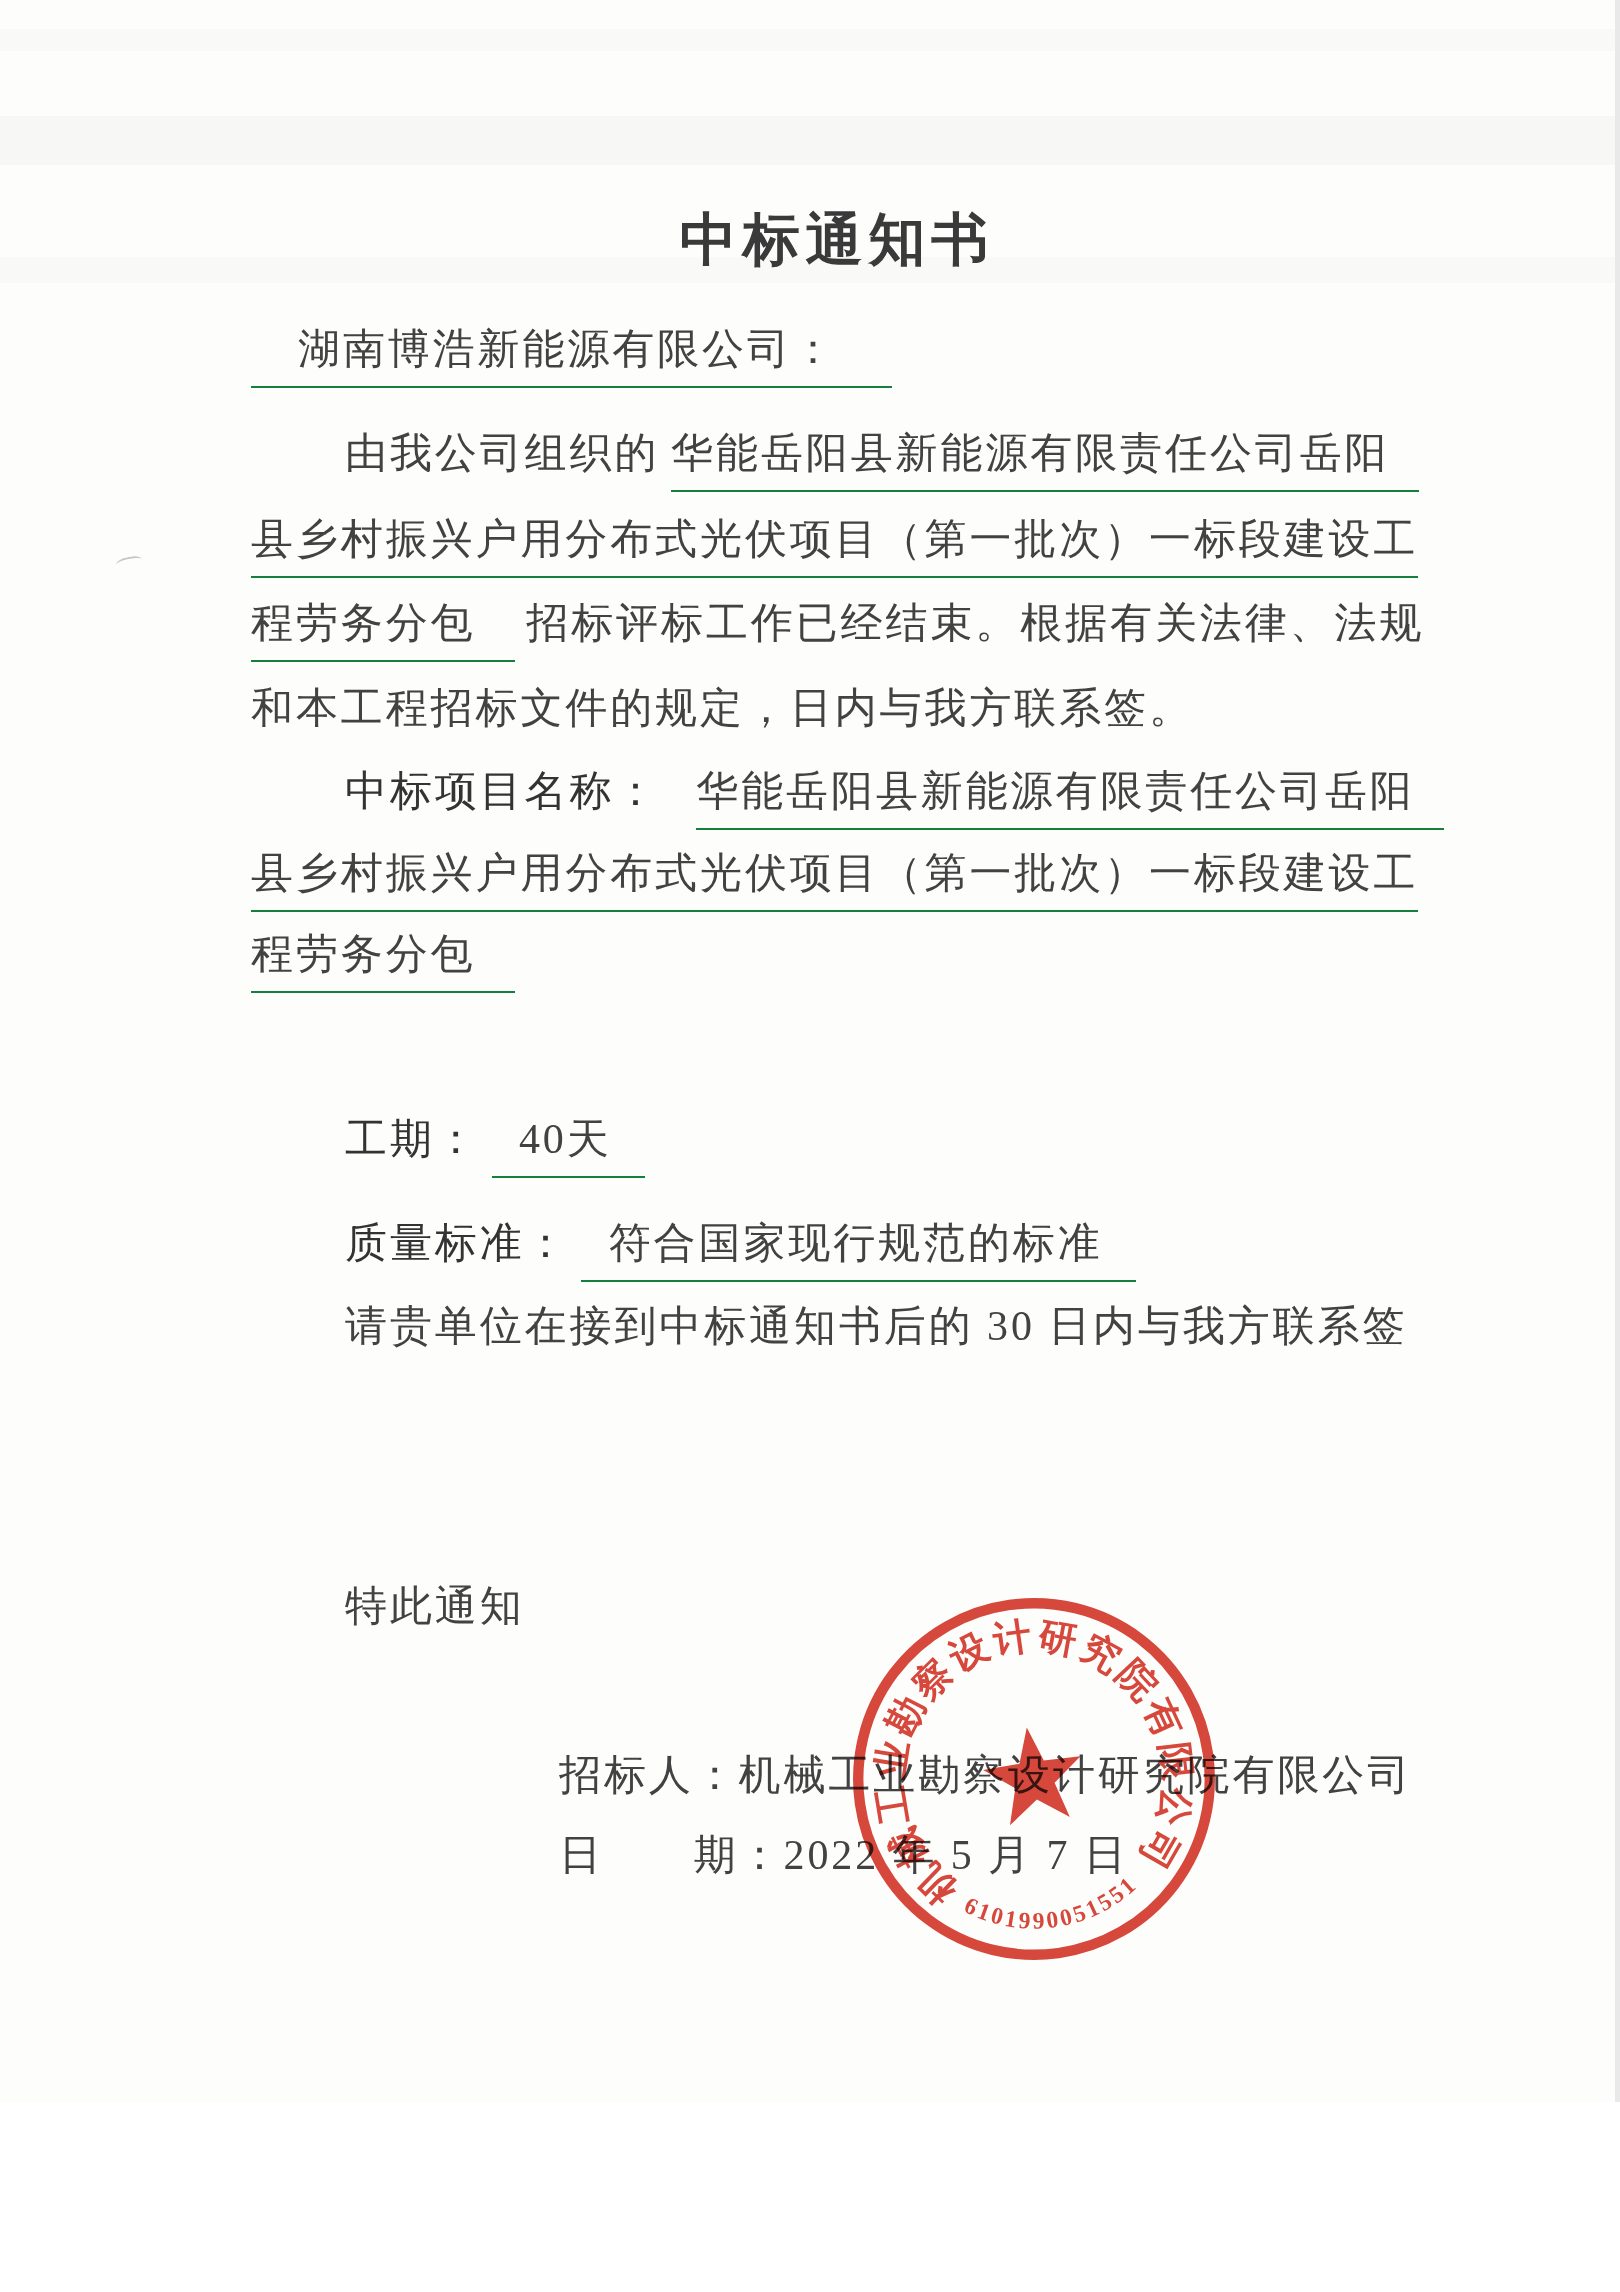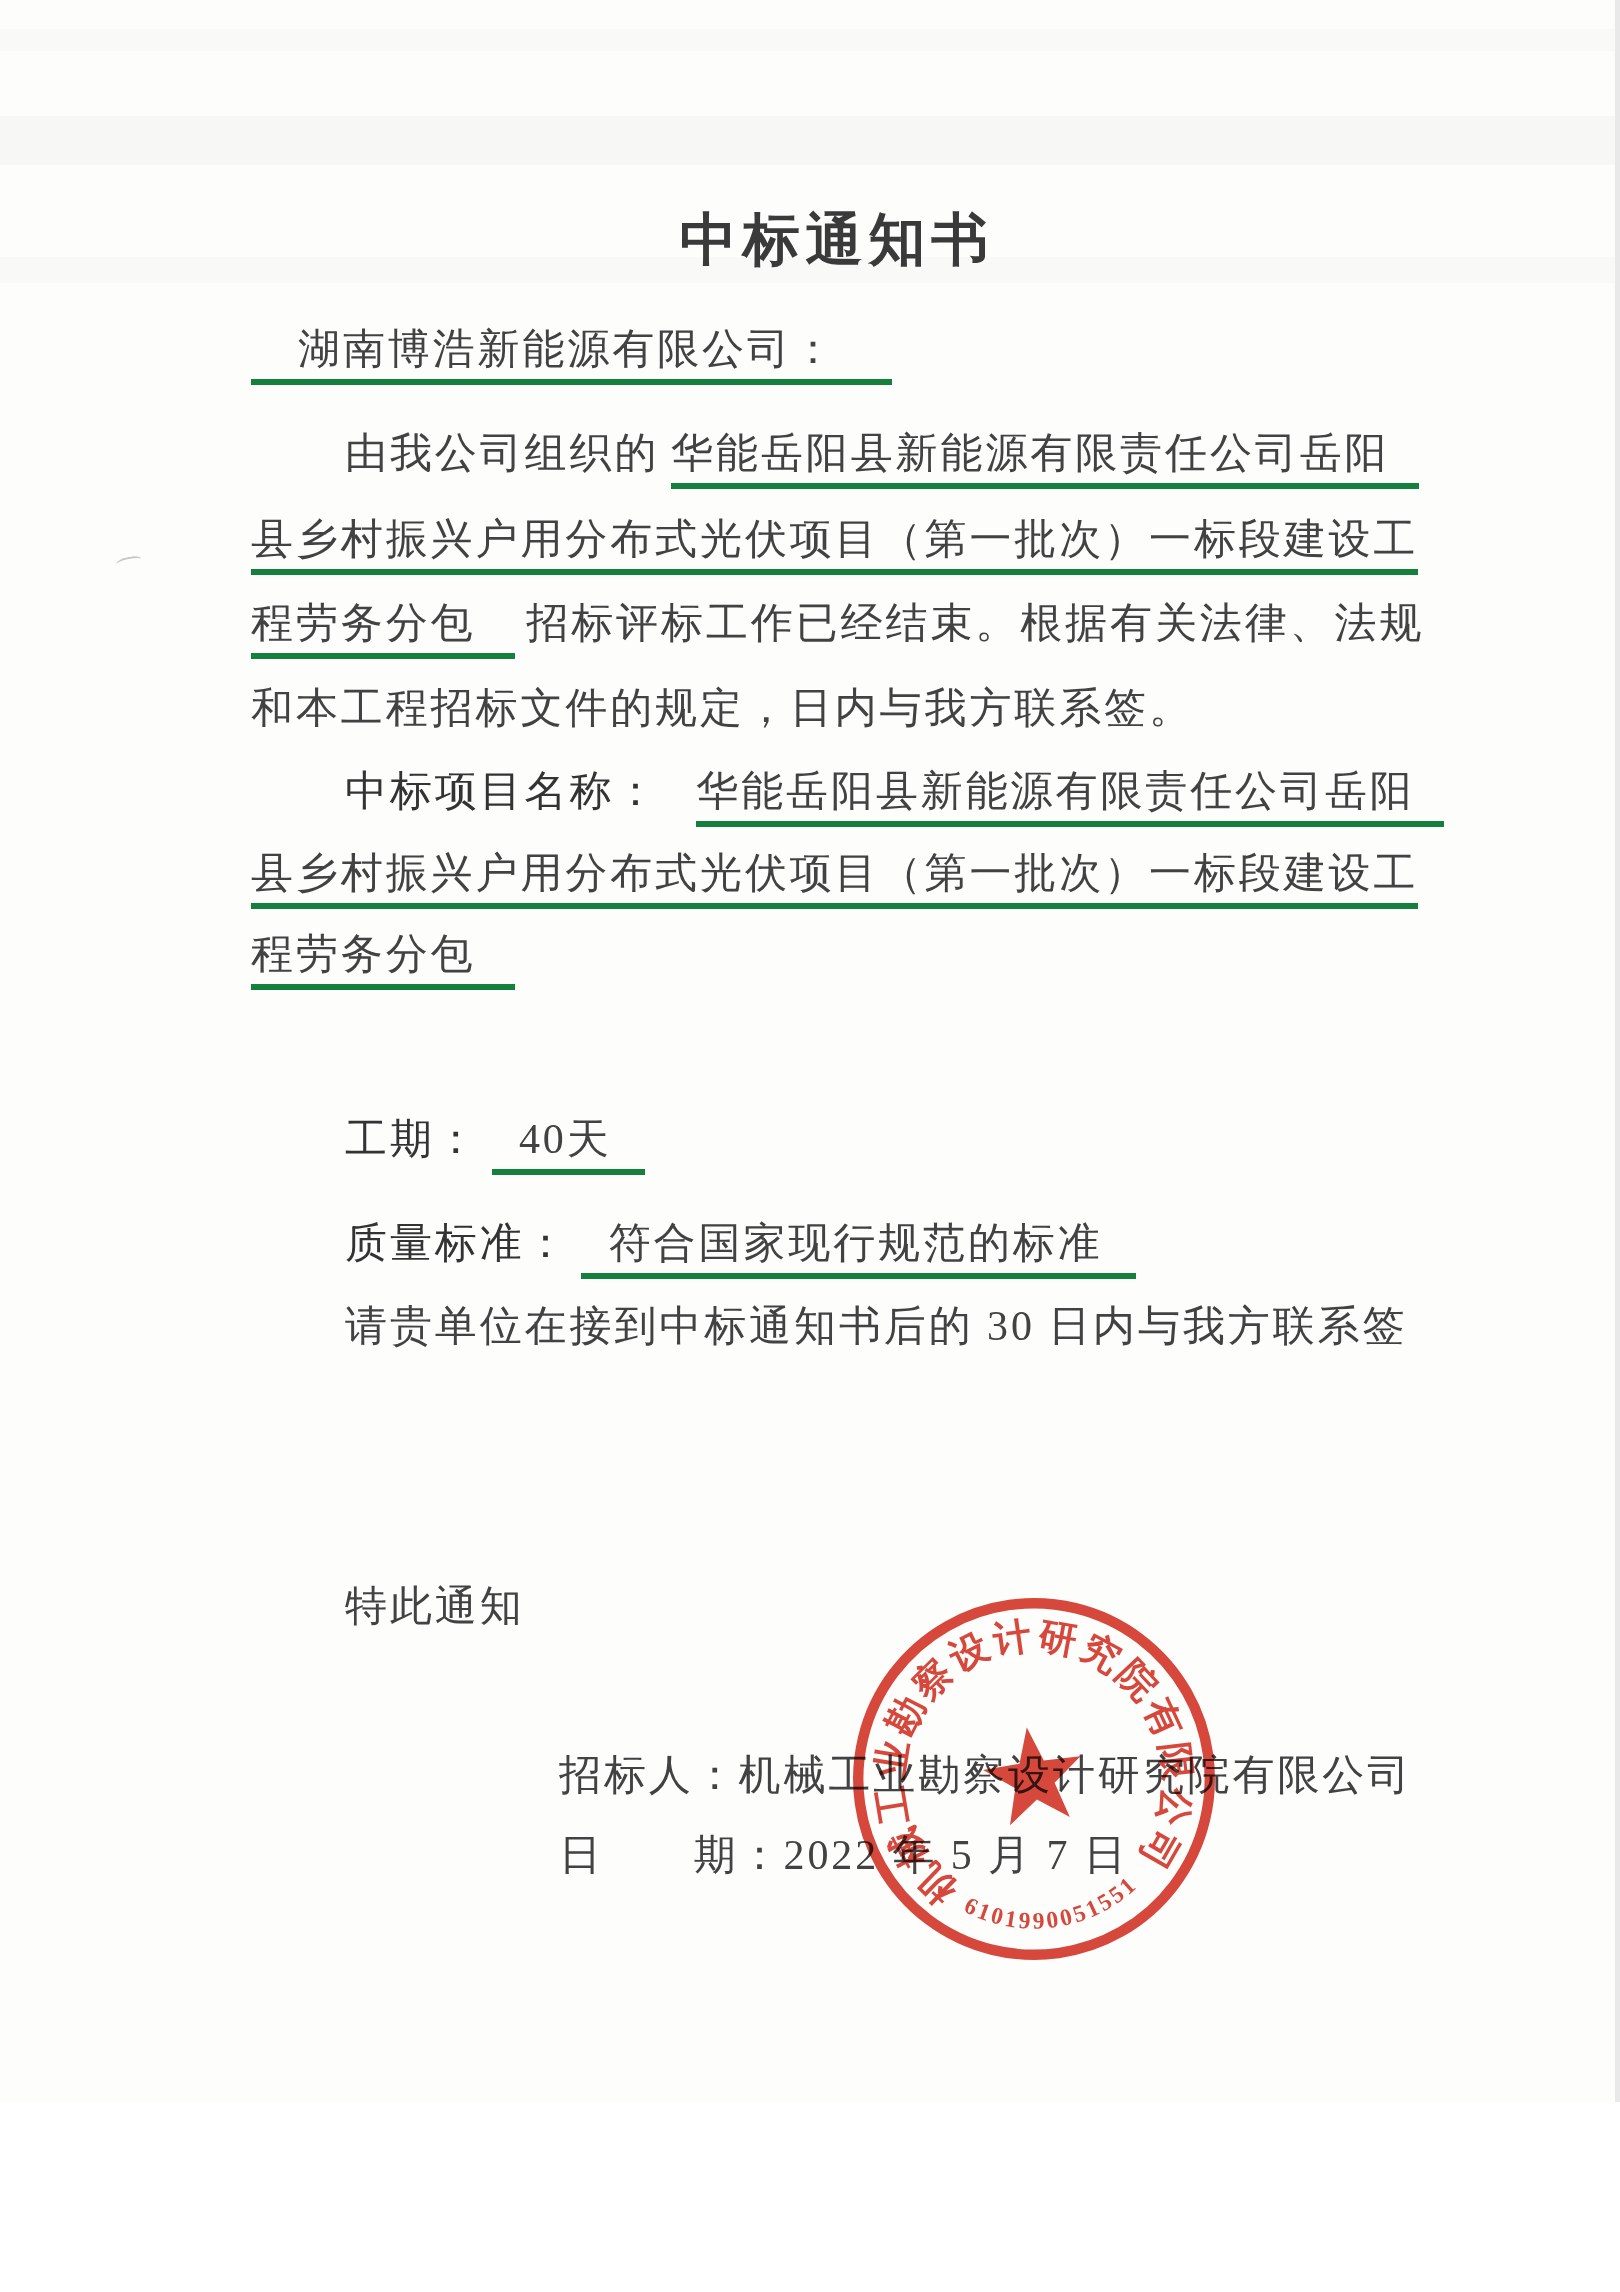--- a/index.html
+++ b/index.html
@@ -25,21 +25,21 @@
     font-size:57px;font-weight:bold;letter-spacing:5.9px;color:#3a3a3a;
   }
   .line{
     position:absolute;white-space:nowrap;
     font-size:42px;letter-spacing:2.9px;color:#424242;
     line-height:1.18;
   }
   .lm{left:251px;}      
   .ind{left:345px;}     
   .sig{left:559px;}
-  .u{border-bottom:6px solid #15803d;padding-bottom:7px;}
+  .u{border-bottom:2px solid #15803d;padding-bottom:14px;}
   .bold{font-weight:normal;color:#333;}
   .gap-s{margin-left:11.8px;}
   .gap-m{margin-left:37px;}
   .pad-r30{padding-right:29px;margin-top:24px;}
   .pad-r40{padding-right:39px;}
   .pad-side{padding-left:27.4px;padding-right:33px;}
   .recipient-u{padding-left:47px;padding-right:55px;}
 
   .seal{
     position:absolute;left:845px;top:1590px;width:378px;height:378px;

